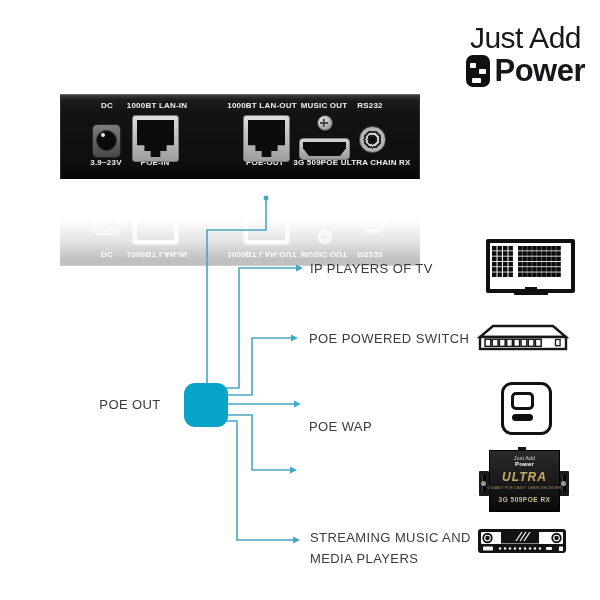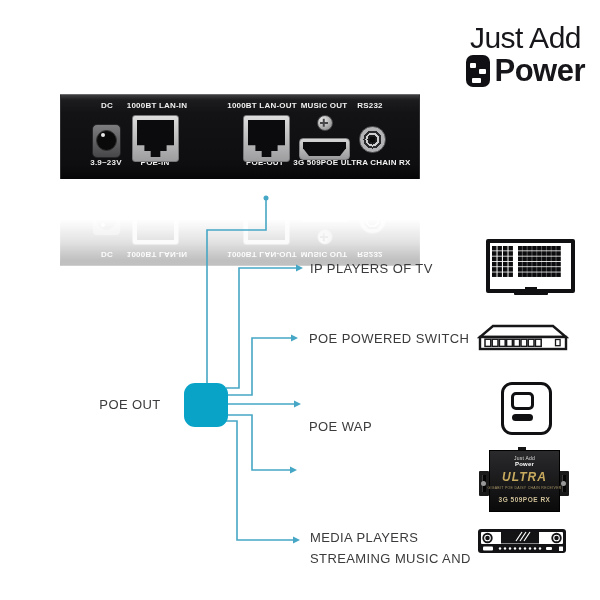--- a/index.html
+++ b/index.html
@@ -168,22 +168,22 @@
     </g>
   </svg>
 
   <div class="poe-box"></div>
   <div class="poe-label">POE OUT</div>
 
   <div class="clabel c0">IP PLAYERS OF TV</div>
   <div class="clabel c1">POE POWERED SWITCH</div>
   <div class="clabel c2">POE WAP</div>
   <div class="clabel c4">
+    <div>STREAMING MUSIC AND</div>
     <div>MEDIA PLAYERS</div>
-    <div>STREAMING MUSIC AND</div>
   </div>
 
   <div class="tv">
     <div class="pxgrid tv-px-left"></div>
     <div class="pxgrid tv-px-right"></div>
     <div class="tv-neck"></div>
     <div class="tv-base"></div>
   </div>
 
   <svg class="svgicon switch-icon" width="92" height="32" viewBox="0 0 92 32">

